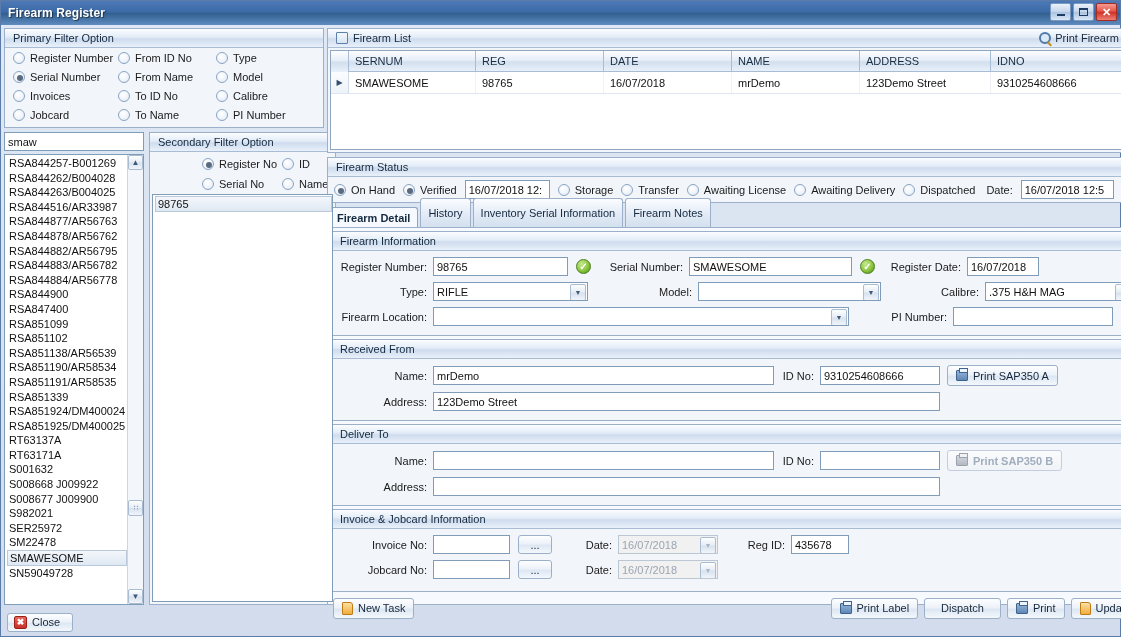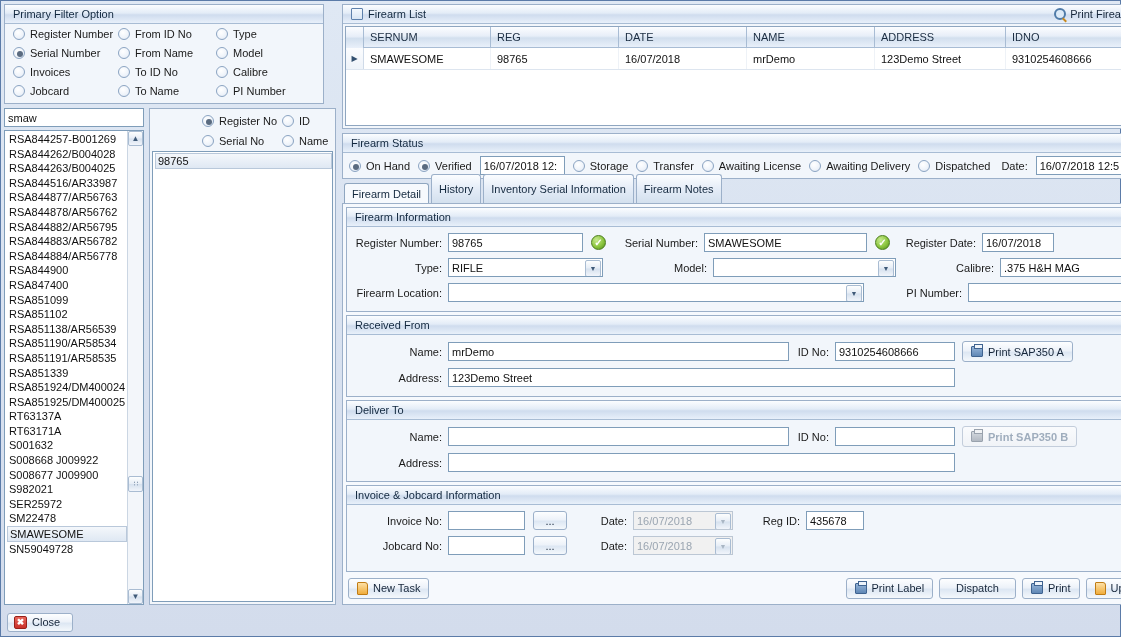--- a/index.html
+++ b/index.html
@@ -43,21 +43,21 @@
     cursor: default;
   }
   .win-btn.close {
     background: linear-gradient(180deg,#f59a93 0%, #e4574a 45%, #cf3326 52%, #ef8077 100%);
     border-color: #a62b20; color: #fff; font-weight: bold; font-size: 11px;
   }
   .min-glyph { display:block; width:8px; height:2px; background:#1e3c63; margin-top:6px; }
   .max-glyph { display:block; width:9px; height:8px; border:1px solid #1e3c63; border-top-width:2px; }
 
   
-  .body-area { flex: 1 1 auto; display: flex; padding: 3px; gap: 18px; min-height: 0; }
+  .body-area { flex: 1 1 auto; display: flex; padding: 3px; gap: 3px; min-height: 0; }
   .left-col { width: 320px; flex: 0 0 320px; display: flex; flex-direction: column; min-height: 0; }
   .right-col { flex: 1 1 auto; display: flex; flex-direction: column; gap: 4px; min-height: 0; }
 
   
   .group {
     border: 1px solid #9cb0c9;
     background: #f2f6fb;
     display: flex; flex-direction: column;
   }
   .group-header {
@@ -157,21 +157,21 @@
   
   .tabstrip { display: flex; align-items: flex-end; height: 20px; flex: 0 0 20px; padding-left: 2px; gap: 2px; }
   .tab {
     height: 29px; padding: 0 7px;
     display: flex; align-items: center;
     font-size: 11px; color: #14293f;
     border: 1px solid #9cb0c9; border-bottom: none;
     border-radius: 3px 3px 0 0;
     background: linear-gradient(180deg,#fbfdff 0%, #e4ecf7 50%, #d3e0ee 100%);
   }
-  .tab.active { background: #f6f9fd; height: 20px; border-color: #8fa6c0; font-weight: normal; }
+  .tab.active { background: #f6f9fd; height: 20px; border-color: #8fa6c0; font-weight: bold; }
 
   
   .frow { display: flex; align-items: center; margin-bottom: 6px; }
   .flabel { font-size: 11px; color: #1a1a1a; text-align: right; padding-right: 6px; }
   .combo { position: relative; }
   .combo .arrow {
     position: absolute; right: 1px; top: 1px; width: 16px; height: 17px;
     background: linear-gradient(180deg,#fdfefe 0%, #e6edf6 48%, #d6e1ee 52%, #f1f5fb 100%);
     border: 1px solid #a9bcd2; border-radius: 2px;
     display: flex; align-items: center; justify-content: center;
@@ -237,20 +237,32 @@
     background: linear-gradient(180deg,#fdfeff 0%, #edf2f9 45%, #dde7f3 55%, #f4f8fc 100%);
     display: flex; align-items: flex-end; justify-content: center;
     font-size: 11px; color: #16263a; padding-bottom: 2px;
   }
 </style>
 </head>
 <body>
 
 <div class="window">
 
+  <div class="titlebar">
+    <span class="title-text">Firearm Register</span>
+    <div class="win-btns">
+      <div class="win-btn">
+          <i class="min-glyph"></i>
+        </div>
+      <div class="win-btn">
+          <i class="max-glyph"></i>
+        </div>
+      <div class="win-btn close">✕</div>
+    </div>
+  </div>
 
   <div class="body-area">
 
     <div class="left-col">
 
       <div class="group" style="flex:0 0 auto;">
         <div class="group-header">Primary Filter Option</div>
         <div class="group-body" style="padding:4px 22px 6px 8px;">
           <div class="pfo-grid">
             <div class="radio-row">
@@ -348,20 +360,21 @@
               <div class="sb-btn">▲</div>
               <div class="sb-track">
                 <div class="sb-thumb" style="top:330px;">∷</div>
               </div>
               <div class="sb-btn">▼</div>
             </div>
           </div>
         </div>
 
         <div class="group" style="flex:1 1 auto; min-height:0;">
+          <div class="group-header">Secondary Filter Option</div>
           <div style="padding:6px 7px 4px 8px; flex:0 0 auto;margin-left:44px;">
             <div style="display:grid; grid-template-columns: 80px auto; row-gap:8px;">
               <div class="radio-row">
                   <span class="radio on"></span>
                   <span class="radio-label">Register No</span>
                 </div>
               <div class="radio-row">
                   <span class="radio"></span>
                   <span class="radio-label">ID</span>
                 </div>

